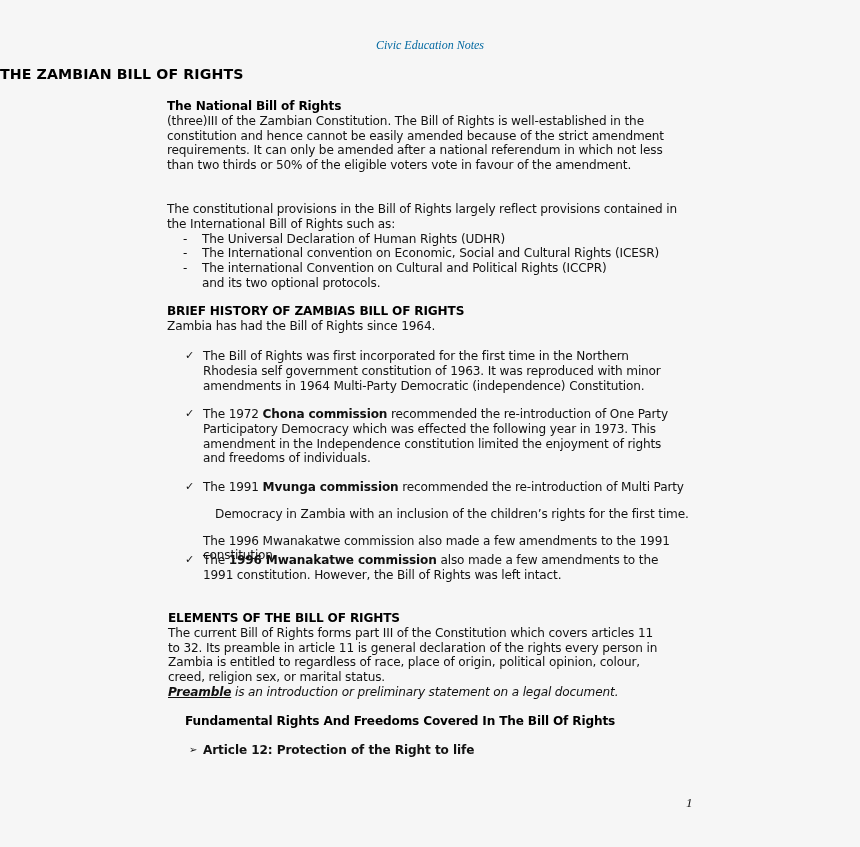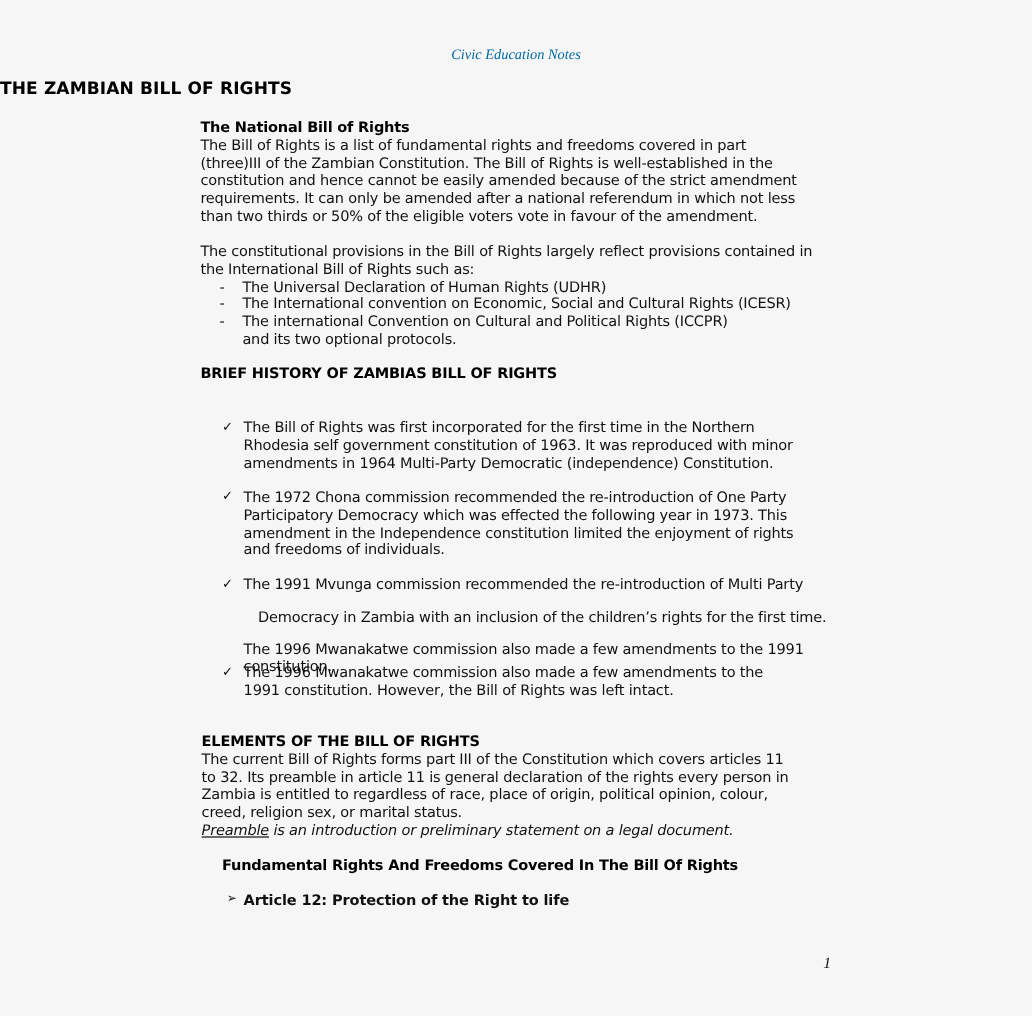--- a/index.html
+++ b/index.html
@@ -19,60 +19,60 @@
       letter-spacing: 0.1px;
     }
     .block { position: absolute; font-size: 12.1px; line-height: 14.8px; letter-spacing: -0.15px; }
     .block p { margin: 0; }
     .h { font-weight: bold; color: #000; }
     .dash-list { list-style: none; margin: 0; padding: 0; }
     .dash-list li { position: relative; padding-left: 35px; }
     .dash-list li .dash { position: absolute; left: 16px; top: 0; }
     .check-item { position: absolute; font-size: 12.1px; line-height: 14.8px; letter-spacing: -0.15px; }
     .check-item .mark { position: absolute; left: -18px; top: 0; font-size: 11px; }
-    .b { font-weight: normal; }
+    .b { font-weight: bold; }
     .u { text-decoration: underline; }
     .i { font-style: italic; }
     .arrow-item { position: absolute; font-size: 12.1px; font-weight: bold; letter-spacing: -0.1px; }
     .arrow-item .mark { position: absolute; left: -14px; top: 1px; font-size: 10px; font-weight: normal; }
     .page-number {
       position: absolute; top: 795px; left: 686px;
       font-family: "Liberation Serif", serif; font-style: italic; font-size: 13px;
     }
   </style>
 </head>
 <body>
 
 <div class="page">
 
   <div class="running-header">Civic Education Notes</div>
   <div class="title">THE ZAMBIAN BILL OF RIGHTS</div>
 
   <div class="block" style="top:99px; left:167px; width:540px;">
     <p class="h">The National Bill of Rights</p>
-    <p>The Bill of Rights is a list of fundamental rights and freedoms covered in part</p>
     <p>(three)III of the Zambian Constitution. The Bill of Rights is well-established in the</p>
     <p>constitution and hence cannot be easily amended because of the strict amendment</p>
     <p>requirements. It can only be amended after a national referendum in which not less</p>
     <p>than two thirds or 50% of the eligible voters vote in favour of the amendment.</p>
   </div>
 
   <div class="block" style="top:202px; left:167px; width:540px;">
     <p>The constitutional provisions in the Bill of Rights largely reflect provisions contained in</p>
     <p>the International Bill of Rights such as:</p>
     <ul class="dash-list">
       <li><span class="dash">-</span><span>The Universal Declaration of Human Rights (UDHR)</span></li>
       <li><span class="dash">-</span><span>The International convention on Economic, Social and Cultural Rights (ICESR)</span></li>
       <li><span class="dash">-</span><span>The international Convention on Cultural and Political Rights (ICCPR)</span></li>
       <li><span>and its two optional protocols.</span></li>
     </ul>
   </div>
 
   <div class="block" style="top:304px; left:167px; width:540px;">
     <p class="h">BRIEF HISTORY OF ZAMBIAS BILL OF RIGHTS</p>
+    <p>Zambia has had the Bill of Rights since 1964.</p>
   </div>
 
   <div class="check-item" style="top:349px; left:203px; width:500px;">
     <span class="mark">✓</span>
     <p style="margin:0">The Bill of Rights was first incorporated for the first time in the Northern</p>
     <p style="margin:0">Rhodesia self government constitution of 1963. It was reproduced with minor</p>
     <p style="margin:0">amendments in 1964 Multi-Party Democratic (independence) Constitution.</p>
   </div>
 
   <div class="check-item" style="top:407px; left:203px; width:500px;">

